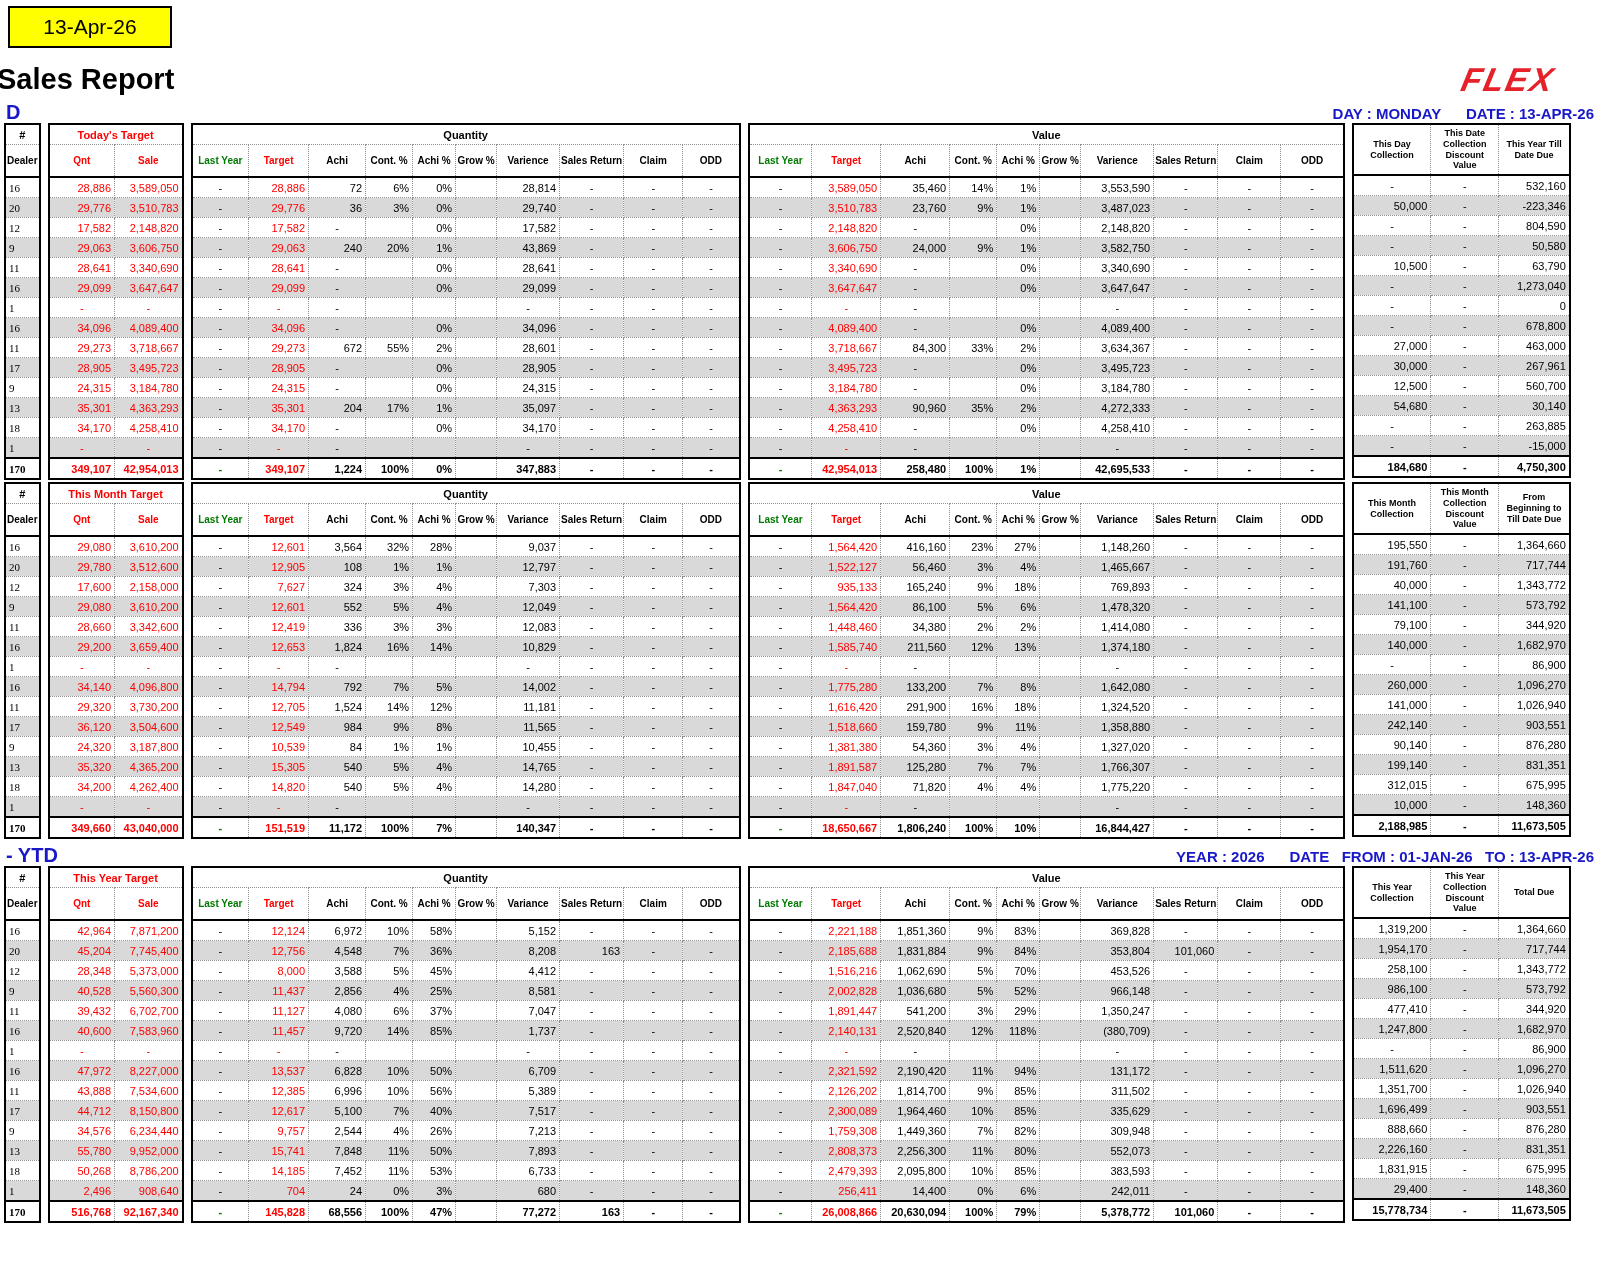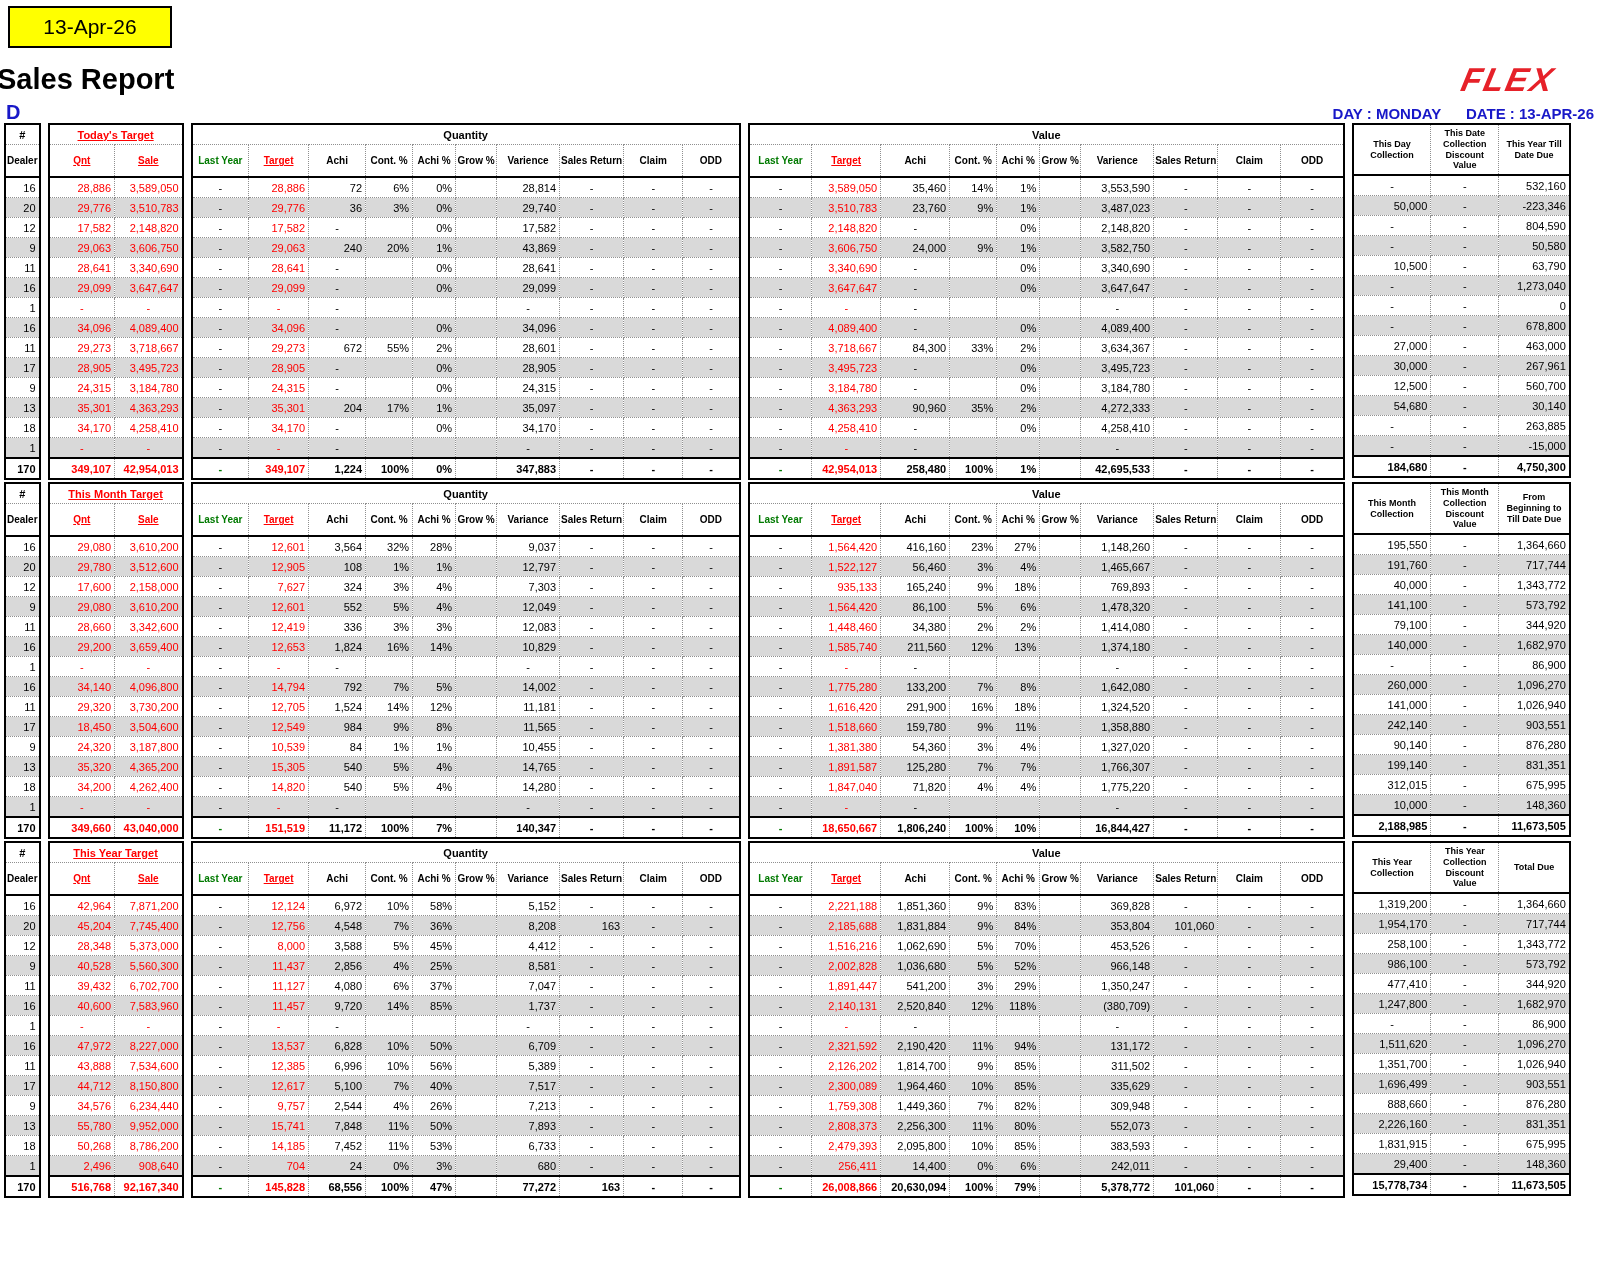--- a/index.html
+++ b/index.html
@@ -19,25 +19,25 @@
   table{border-collapse:collapse;table-layout:fixed;background:#fff;}
   .box{border:2px solid #000;}
   th,td{border:1px dotted #8f8f8f;overflow:hidden;}
   thead th{font-weight:bold;text-align:center;background:#fff;}
   .grp{height:17px;font-size:11px;}
   .lbl{height:29px;font-size:10px;border-bottom:2px solid #000;white-space:nowrap;}
   .coll{height:49px;font-size:9px;line-height:1.2;border-bottom:2px solid #000;white-space:normal;padding:0 2px;}
   td{height:19px;font-size:11px;padding:0 3px;white-space:nowrap;}
   tbody tr:nth-child(even) td{background:#D9D9D9;}
   tfoot td{font-weight:bold;border-top:2px solid #000;background:#fff;}
-  .red{color:#FF0000;text-decoration:underline;}
+  .red{color:#FF0000;}
   .green{color:#007A00;}
   td.tg{color:#FF0000;text-align:right;}
   td.ly,td.nm,td.pc{text-align:right;}
-  td.ctr{text-align:right;}
+  td.ctr{text-align:left;font-family:Liberation Serif, serif;}
   td.dash{text-align:center;}
   tfoot td.ly.dash{color:#007A00;}
 </style>
 </head>
 <body>
 
 <div class="page">
   <div class="date-box">13-Apr-26</div>
   <div class="title-row">
     <h1 class="page-title">Sales Report</h1>
@@ -826,21 +826,21 @@
             </tr>
             <tr>
               <td class="tg">34,140</td>
               <td class="tg">4,096,800</td>
             </tr>
             <tr>
               <td class="tg">29,320</td>
               <td class="tg">3,730,200</td>
             </tr>
             <tr>
-              <td class="tg">18,450</td>
+              <td class="tg">36,120</td>
               <td class="tg">3,504,600</td>
             </tr>
             <tr>
               <td class="tg">24,320</td>
               <td class="tg">3,187,800</td>
             </tr>
             <tr>
               <td class="tg">35,320</td>
               <td class="tg">4,365,200</td>
             </tr>
@@ -1380,20 +1380,24 @@
               <td class="nm">2,188,985</td>
               <td class="nm dash">-</td>
               <td class="nm">11,673,505</td>
             </tr>
           </tfoot>
       </table>
     </div>
   </div>
 
   <div class="section">
+    <div class="titlebar">
+      <span class="sec-label">- YTD</span>
+      <span class="sec-period">YEAR : 2026      DATE   FROM : 01-JAN-26   TO : 13-APR-26</span>
+    </div>
     <div class="boxes">
       <table class="box b-dealer">
         <colgroup>
             <col style="width:34px">
           </colgroup>
         <thead>
           <tr>
               <th class="grp">#</th>
             </tr>
           <tr>

